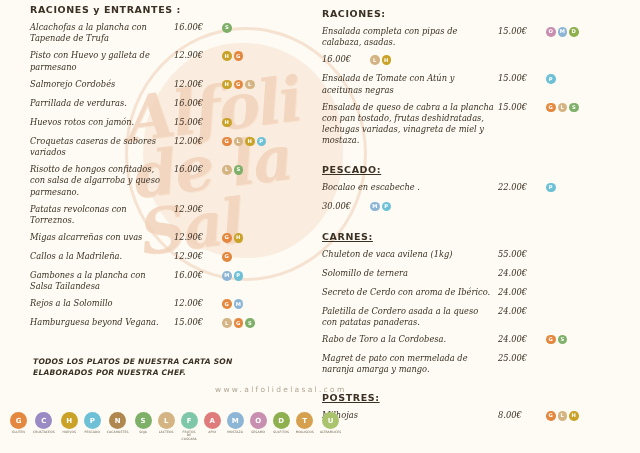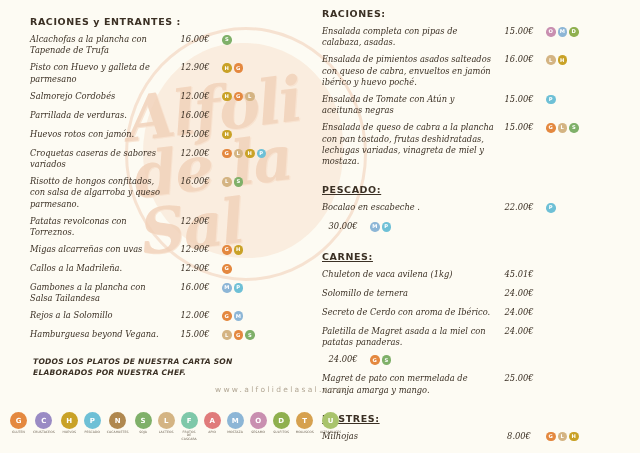--- a/index.html
+++ b/index.html
@@ -34,21 +34,21 @@
     font-size:62px;line-height:.92;
     color:#e8b08c;opacity:.85;
     letter-spacing:-2px;
     transform:rotate(-7deg);
     text-shadow:1px 1px 0 #f3cdb1;
   }
   .wm .word span{display:block;}
 
   .content{position:relative;z-index:2;}
 
-  .col-left{position:absolute;left:30px;top:16px;width:270px;}
+  .col-left{position:absolute;left:30px;top:4px;width:270px;}
   .col-right{position:absolute;left:322px;top:8px;width:298px;}
 
   .sec-title{
     font-weight:bold;font-size:9.5px;letter-spacing:.6px;
     font-family:"DejaVu Sans", sans-serif;
     margin:0 0 7px 0;
   }
   .sec-title.u{text-decoration:underline;}
   .sec-gap{height:11px;}
 
@@ -58,21 +58,21 @@
     margin-bottom:6px;
     min-height:13px;
   }
   .iname{
     flex:0 0 auto;width:140px;
     font-style:italic;font-size:8.3px;line-height:1.35;
     padding-right:4px;
   }
   .col-right .iname{width:172px;}
   .iprice{
-    flex:0 0 auto;width:42px;text-align:center;
+    flex:0 0 auto;width:42px;text-align:left;
     font-style:italic;font-size:8.3px;line-height:1.35;
   }
   .icons{
     flex:1 1 auto;display:flex;align-items:flex-start;gap:2px;
     padding-left:6px;padding-top:1px;flex-wrap:wrap;
   }
   .aico{
     width:9.5px;height:9.5px;border-radius:50%;
     display:inline-flex;align-items:center;justify-content:center;
     font-family:"DejaVu Sans", sans-serif;
@@ -233,21 +233,20 @@
         <div class="item">
           <div class="iname">Ensalada completa con pipas de calabaza, asadas.</div>
           <div class="iprice">15.00€</div>
           <div class="icons">
             <span class="aico" style="background: rgb(201, 143, 176);">O</span>
             <span class="aico" style="background: rgb(141, 182, 214);">M</span>
             <span class="aico" style="background: rgb(143, 176, 79);">D</span>
           </div>
         </div>
         <div class="item">
-          <div class="iname">Ensalada de pimientos asados salteados con queso de cabra, envueltos en jamón ibérico y huevo poché.</div>
           <div class="iprice">16.00€</div>
           <div class="icons">
             <span class="aico" style="background: rgb(212, 180, 131);">L</span>
             <span class="aico" style="background: rgb(201, 162, 39);">H</span>
           </div>
         </div>
         <div class="item">
           <div class="iname">Ensalada de Tomate con Atún y aceitunas negras</div>
           <div class="iprice">15.00€</div>
           <div class="icons">
@@ -276,39 +275,40 @@
           <div class="iprice">30.00€</div>
           <div class="icons">
             <span class="aico" style="background: rgb(141, 182, 214);">M</span>
             <span class="aico" style="background: rgb(110, 192, 214);">P</span>
           </div>
         </div>
         <div class="sec-gap"></div>
         <div class="sec-title u">CARNES:</div>
         <div class="item">
           <div class="iname">Chuleton de vaca avilena (1kg)</div>
-          <div class="iprice">45.01€</div>
+          <div class="iprice">55.00€</div>
           <div class="icons"></div>
         </div>
         <div class="item">
           <div class="iname">Solomillo de ternera</div>
           <div class="iprice">24.00€</div>
           <div class="icons"></div>
         </div>
         <div class="item">
           <div class="iname">Secreto de Cerdo con aroma de Ibérico.</div>
           <div class="iprice">24.00€</div>
           <div class="icons"></div>
         </div>
         <div class="item">
-          <div class="iname">Paletilla de Magret asada a la miel con patatas panaderas.</div>
+          <div class="iname">Paletilla de Cordero asada a la queso con patatas panaderas.</div>
           <div class="iprice">24.00€</div>
           <div class="icons"></div>
         </div>
         <div class="item">
+          <div class="iname">Rabo de Toro a la Cordobesa.</div>
           <div class="iprice">24.00€</div>
           <div class="icons">
             <span class="aico" style="background: rgb(228, 136, 63);">G</span>
             <span class="aico" style="background: rgb(127, 176, 105);">S</span>
           </div>
         </div>
         <div class="item">
           <div class="iname">Magret de pato con mermelada de naranja amarga y mango.</div>
           <div class="iprice">25.00€</div>
           <div class="icons"></div>

